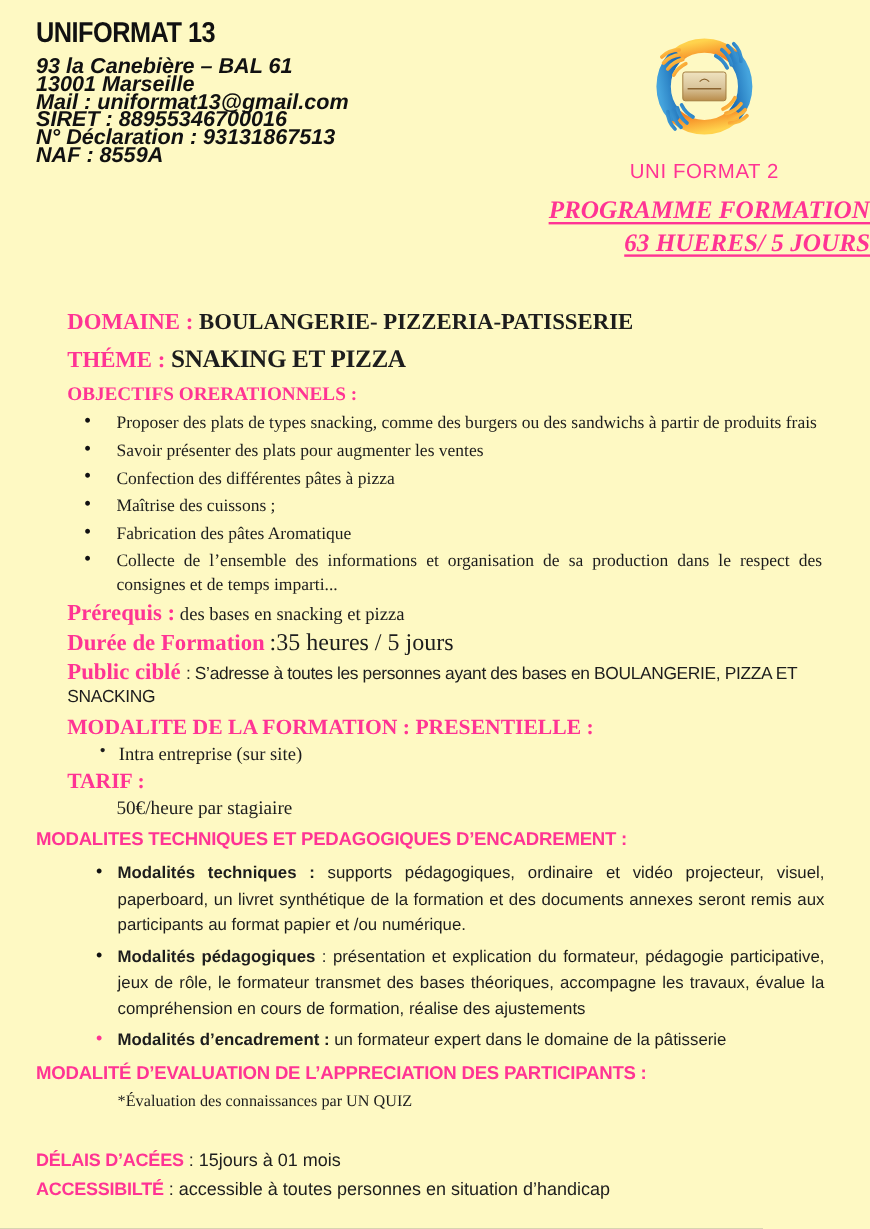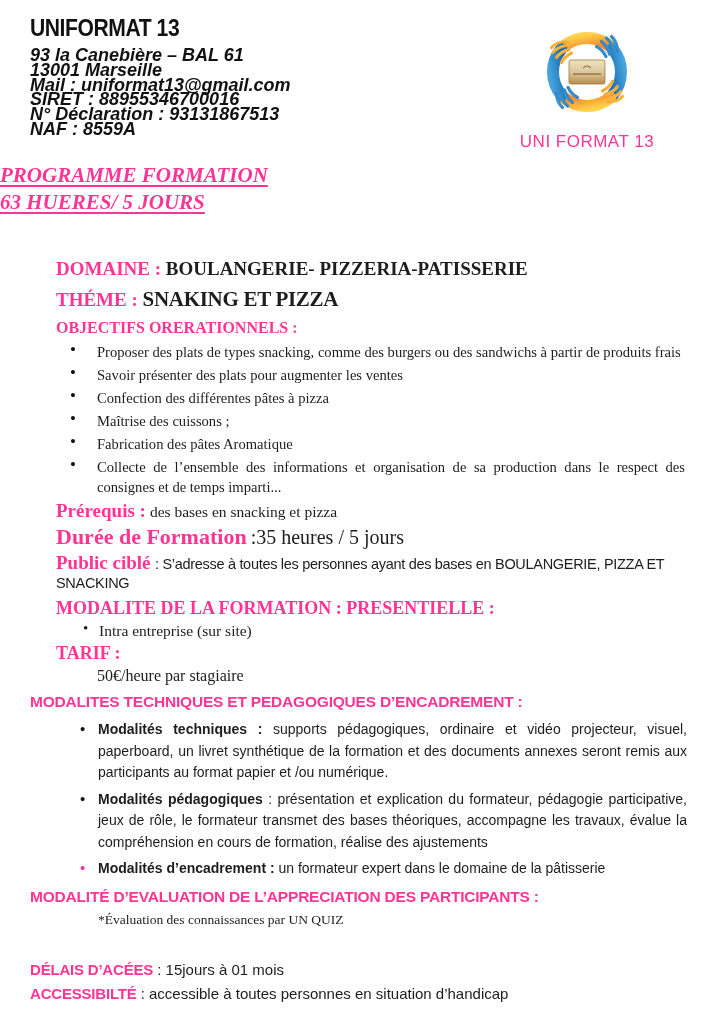--- a/index.html
+++ b/index.html
@@ -1,18 +1,18 @@
 <!DOCTYPE html>
 <html><head>
 <meta charset="utf-8">
 <style>
   * { margin:0; padding:0; box-sizing:border-box; }
   body { background:#888; font-family:"Liberation Sans", sans-serif; }
   .page {
-    width:725px; height:1024px; background:#ffffff; margin:0 auto;
+    width:725px; height:1024px; background:#fef9c3; margin:0 auto;
     position:relative; overflow:hidden; color:#1d1d1d;
   }
   
   .header-row { display:flex; justify-content:space-between; padding:14px 30px 0 30px; height:146px; }
   .company-block { width:430px; }
   .company-name {
     font-family:"Liberation Sans", sans-serif; font-weight:bold; font-size:24px;
     letter-spacing:-0.5px; transform:scaleX(0.88); transform-origin:left top;
     color:#111; margin-bottom:6px; white-space:nowrap;
   }
@@ -20,21 +20,21 @@
     font-family:"Liberation Sans", sans-serif; font-weight:bold; font-style:italic;
     font-size:18px; line-height:14.8px; color:#111;
   }
   .logo-block { width:160px; margin-right:28px; text-align:center; padding-top:8px; }
   .logo-text {
     font-family:"Liberation Sans", sans-serif; font-size:17px; letter-spacing:0.5px;
     color:#ff3494; margin-top:2px; white-space:nowrap;
   }
   
   .doc-title {
-    text-align:left; margin-top:16px;
+    text-align:right; margin-top:16px;
     font-family:"Liberation Serif", serif; font-weight:bold; font-style:italic;
     font-size:21px; line-height:27px; color:#ff3494;
   }
   .doc-title div { text-decoration:underline; text-underline-offset:3px; text-decoration-thickness:1.5px; }
   
   .serif { font-family:"Liberation Serif", serif; }
   .pink  { color:#ff3494; }
   .content { padding:0 36px 0 56px;margin-top:40px; }
   .row { margin-top:2px; }
   
@@ -47,21 +47,21 @@
   .obj-list { list-style:none; margin-top:5px; }
   .obj-list li {
     font-family:"Liberation Serif", serif; font-size:14.6px; line-height:20px;
     margin-bottom:3px; padding-left:41px; position:relative; text-align:justify;
     padding-right:4px;
   }
   .obj-list li .blt { position:absolute; left:14px; top:-2px; font-size:17px; color:#111; }
   
   .prereq-label { font-size:19px; }
   .prereq-value { font-size:15.5px; }
-  .duree-label  { font-size:22px;font-family:Liberation Serif, serif; }
+  .duree-label  { font-size:19px;font-family:Liberation Serif, serif; }
   .duree-value  { font-size:20px;text-align:center; }
   .public-label { font-size:19px; }
   .public-value { font-family:"Liberation Sans", sans-serif; font-size:14.5px; letter-spacing:-0.3px; }
   .modform-heading { font-size:18px; margin-top:6px; }
   .intra-row { font-family:"Liberation Serif", serif; font-size:15.5px; margin-top:3px; padding-left:43px; position:relative; }
   .intra-row .blt { position:absolute; left:27px; top:-2px; font-size:15px; }
   .tarif-heading { font-size:18px; margin-top:3px; }
   .tarif-value { font-size:16px; padding-left:41px; margin-top:3px; }
   
   .sans-heading {
@@ -126,21 +126,21 @@
         <use href="#armArc" transform="rotate(180 70 50)" stroke="url(#og)"></use>
         <use href="#armArc" transform="rotate(270 70 50)" stroke="url(#bg1)"></use>
         <use href="#fingerG" stroke="url(#og)"></use>
         <use href="#fingerG" transform="rotate(90 70 50)" stroke="url(#bg1)"></use>
         <use href="#fingerG" transform="rotate(180 70 50)" stroke="url(#og)"></use>
         <use href="#fingerG" transform="rotate(270 70 50)" stroke="url(#bg1)"></use>
         <rect x="52" y="38" width="36" height="24" rx="2" fill="url(#photo)" stroke="#a07a3c" stroke-width="0.8"></rect>
         <path d="M 56 52 L 84 52" stroke="#8a6430" stroke-width="1.2" fill="none"></path>
         <path d="M 66 46 Q 70 42 74 46" stroke="#8a6430" stroke-width="1" fill="none"></path>
       </svg>
-      <div class="logo-text">UNI FORMAT 13</div>
+      <div class="logo-text">UNI FORMAT 2</div>
     </div>
   </div>
 
   <div class="doc-title">
     <div>PROGRAMME FORMATION</div>
     <div>63 HUERES/ 5 JOURS</div>
   </div>
 
   <div class="content">
 

